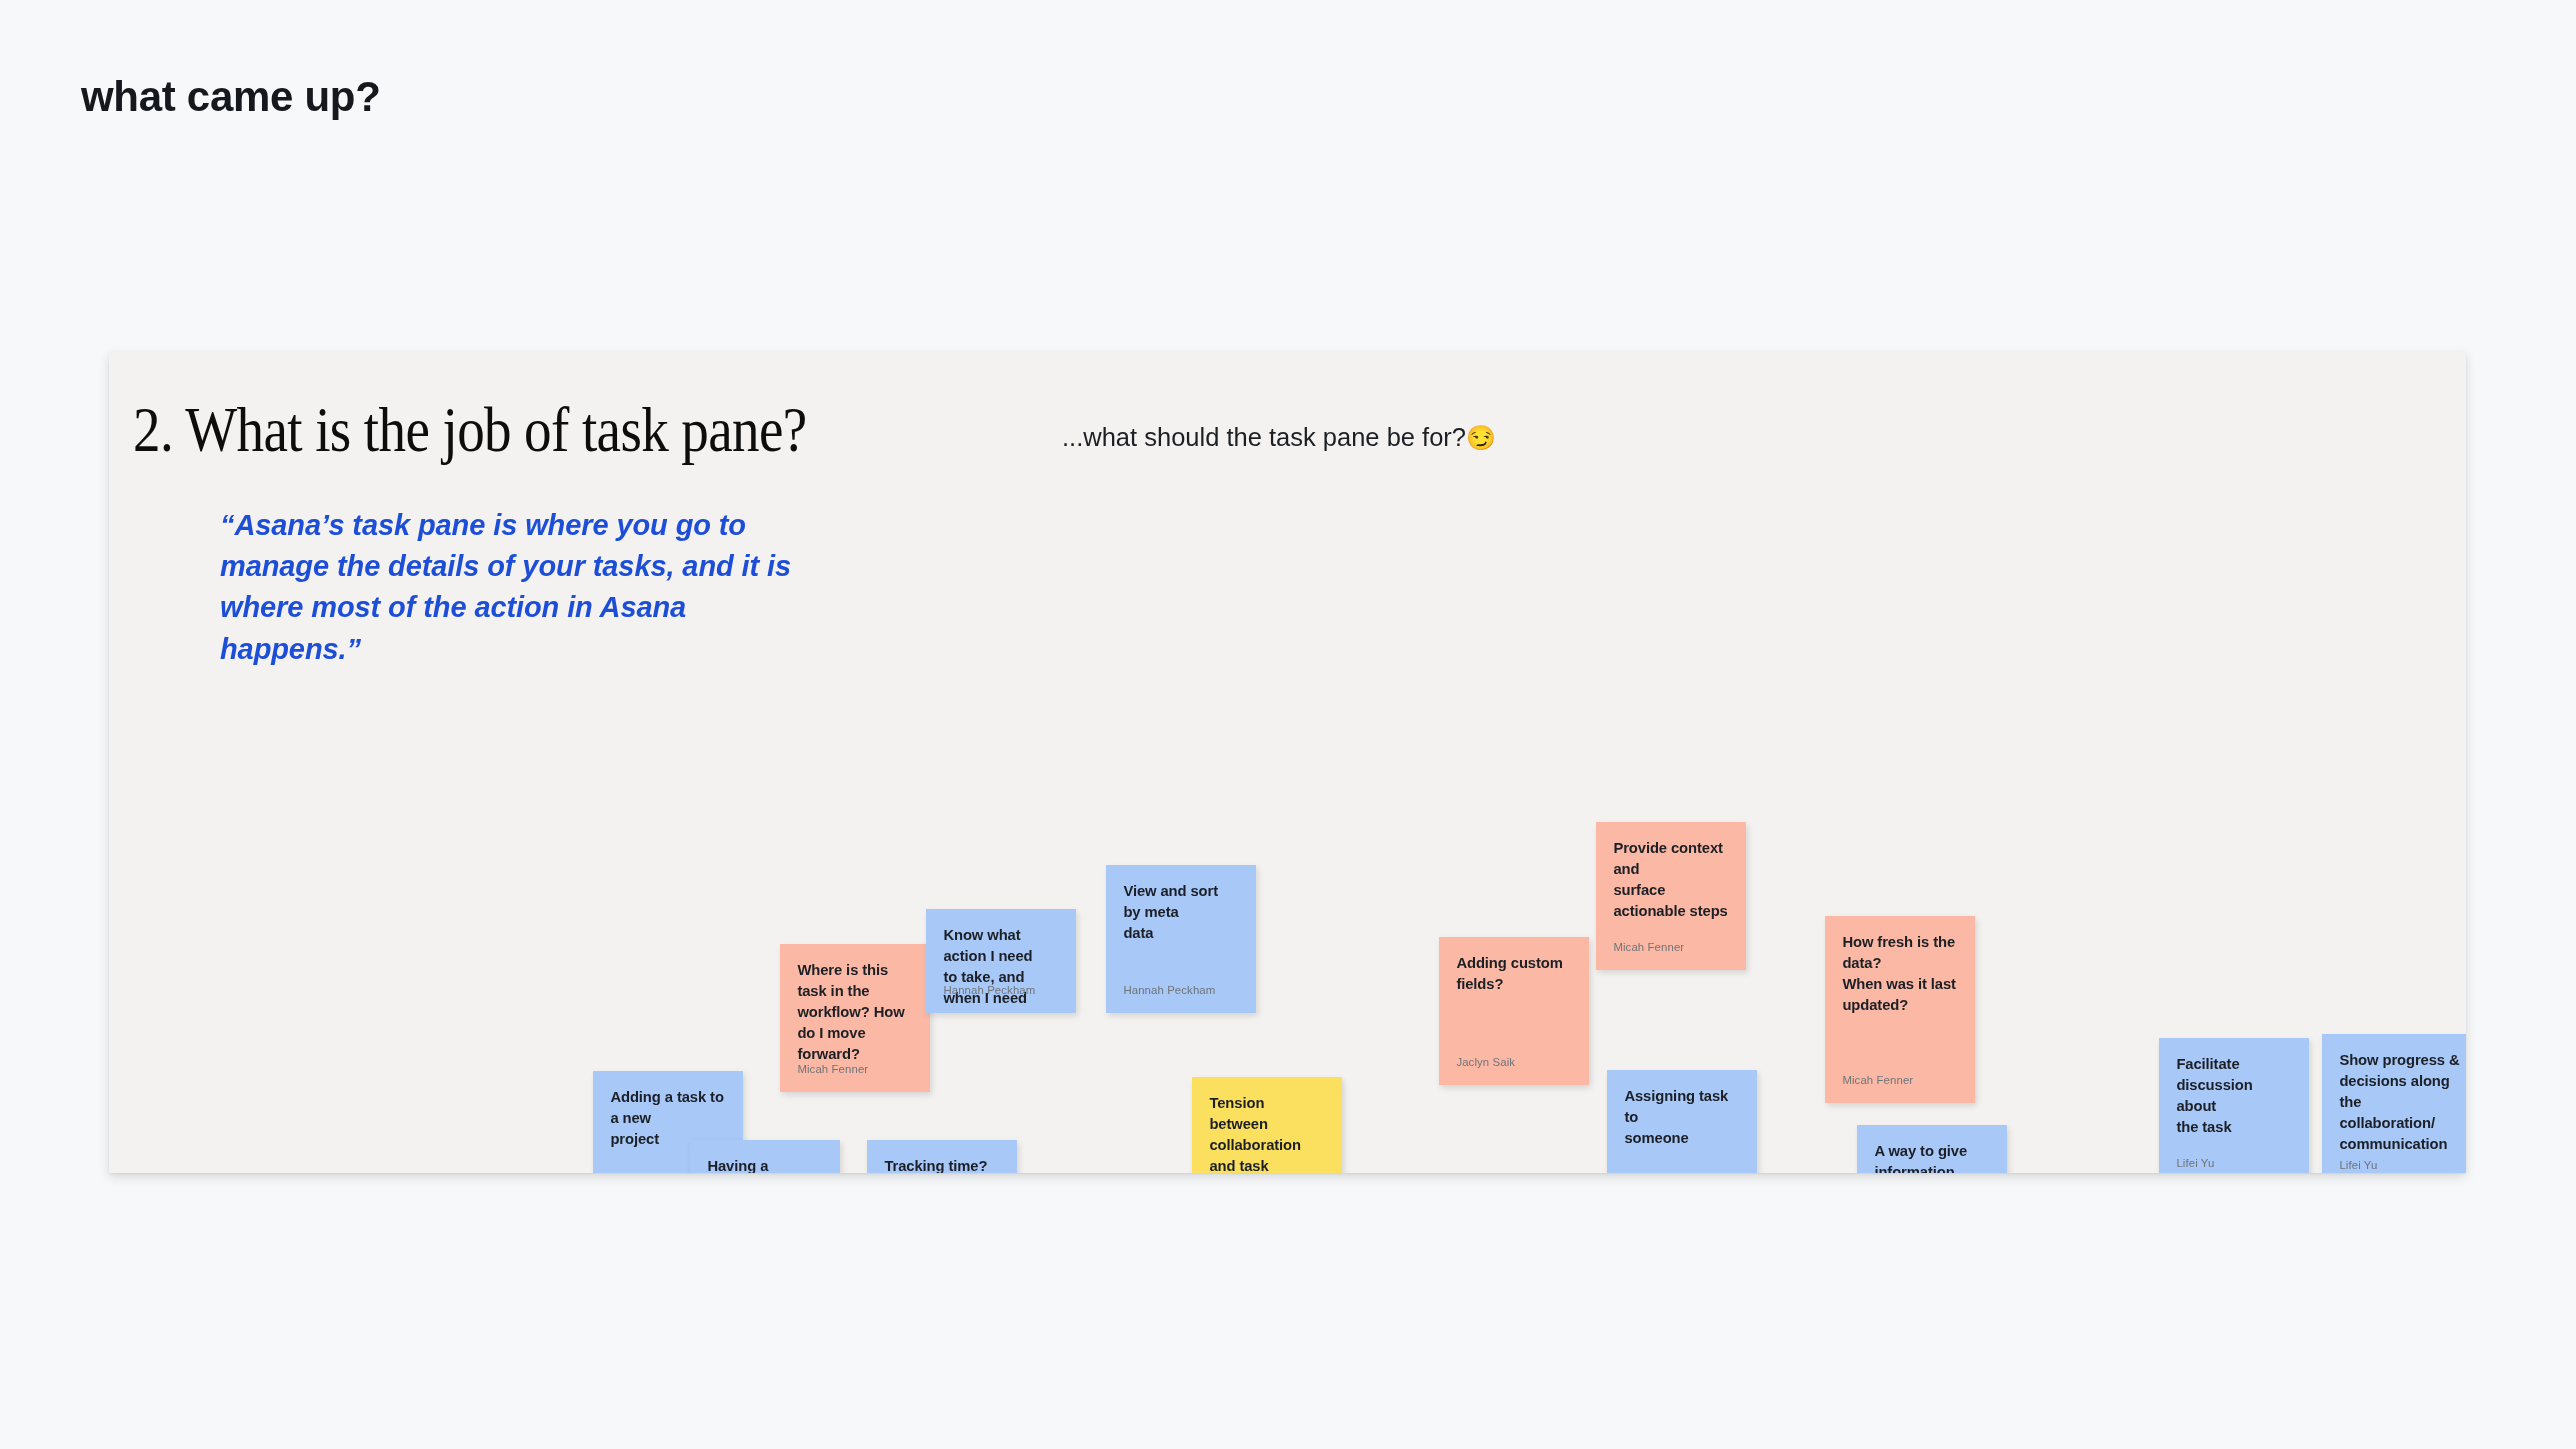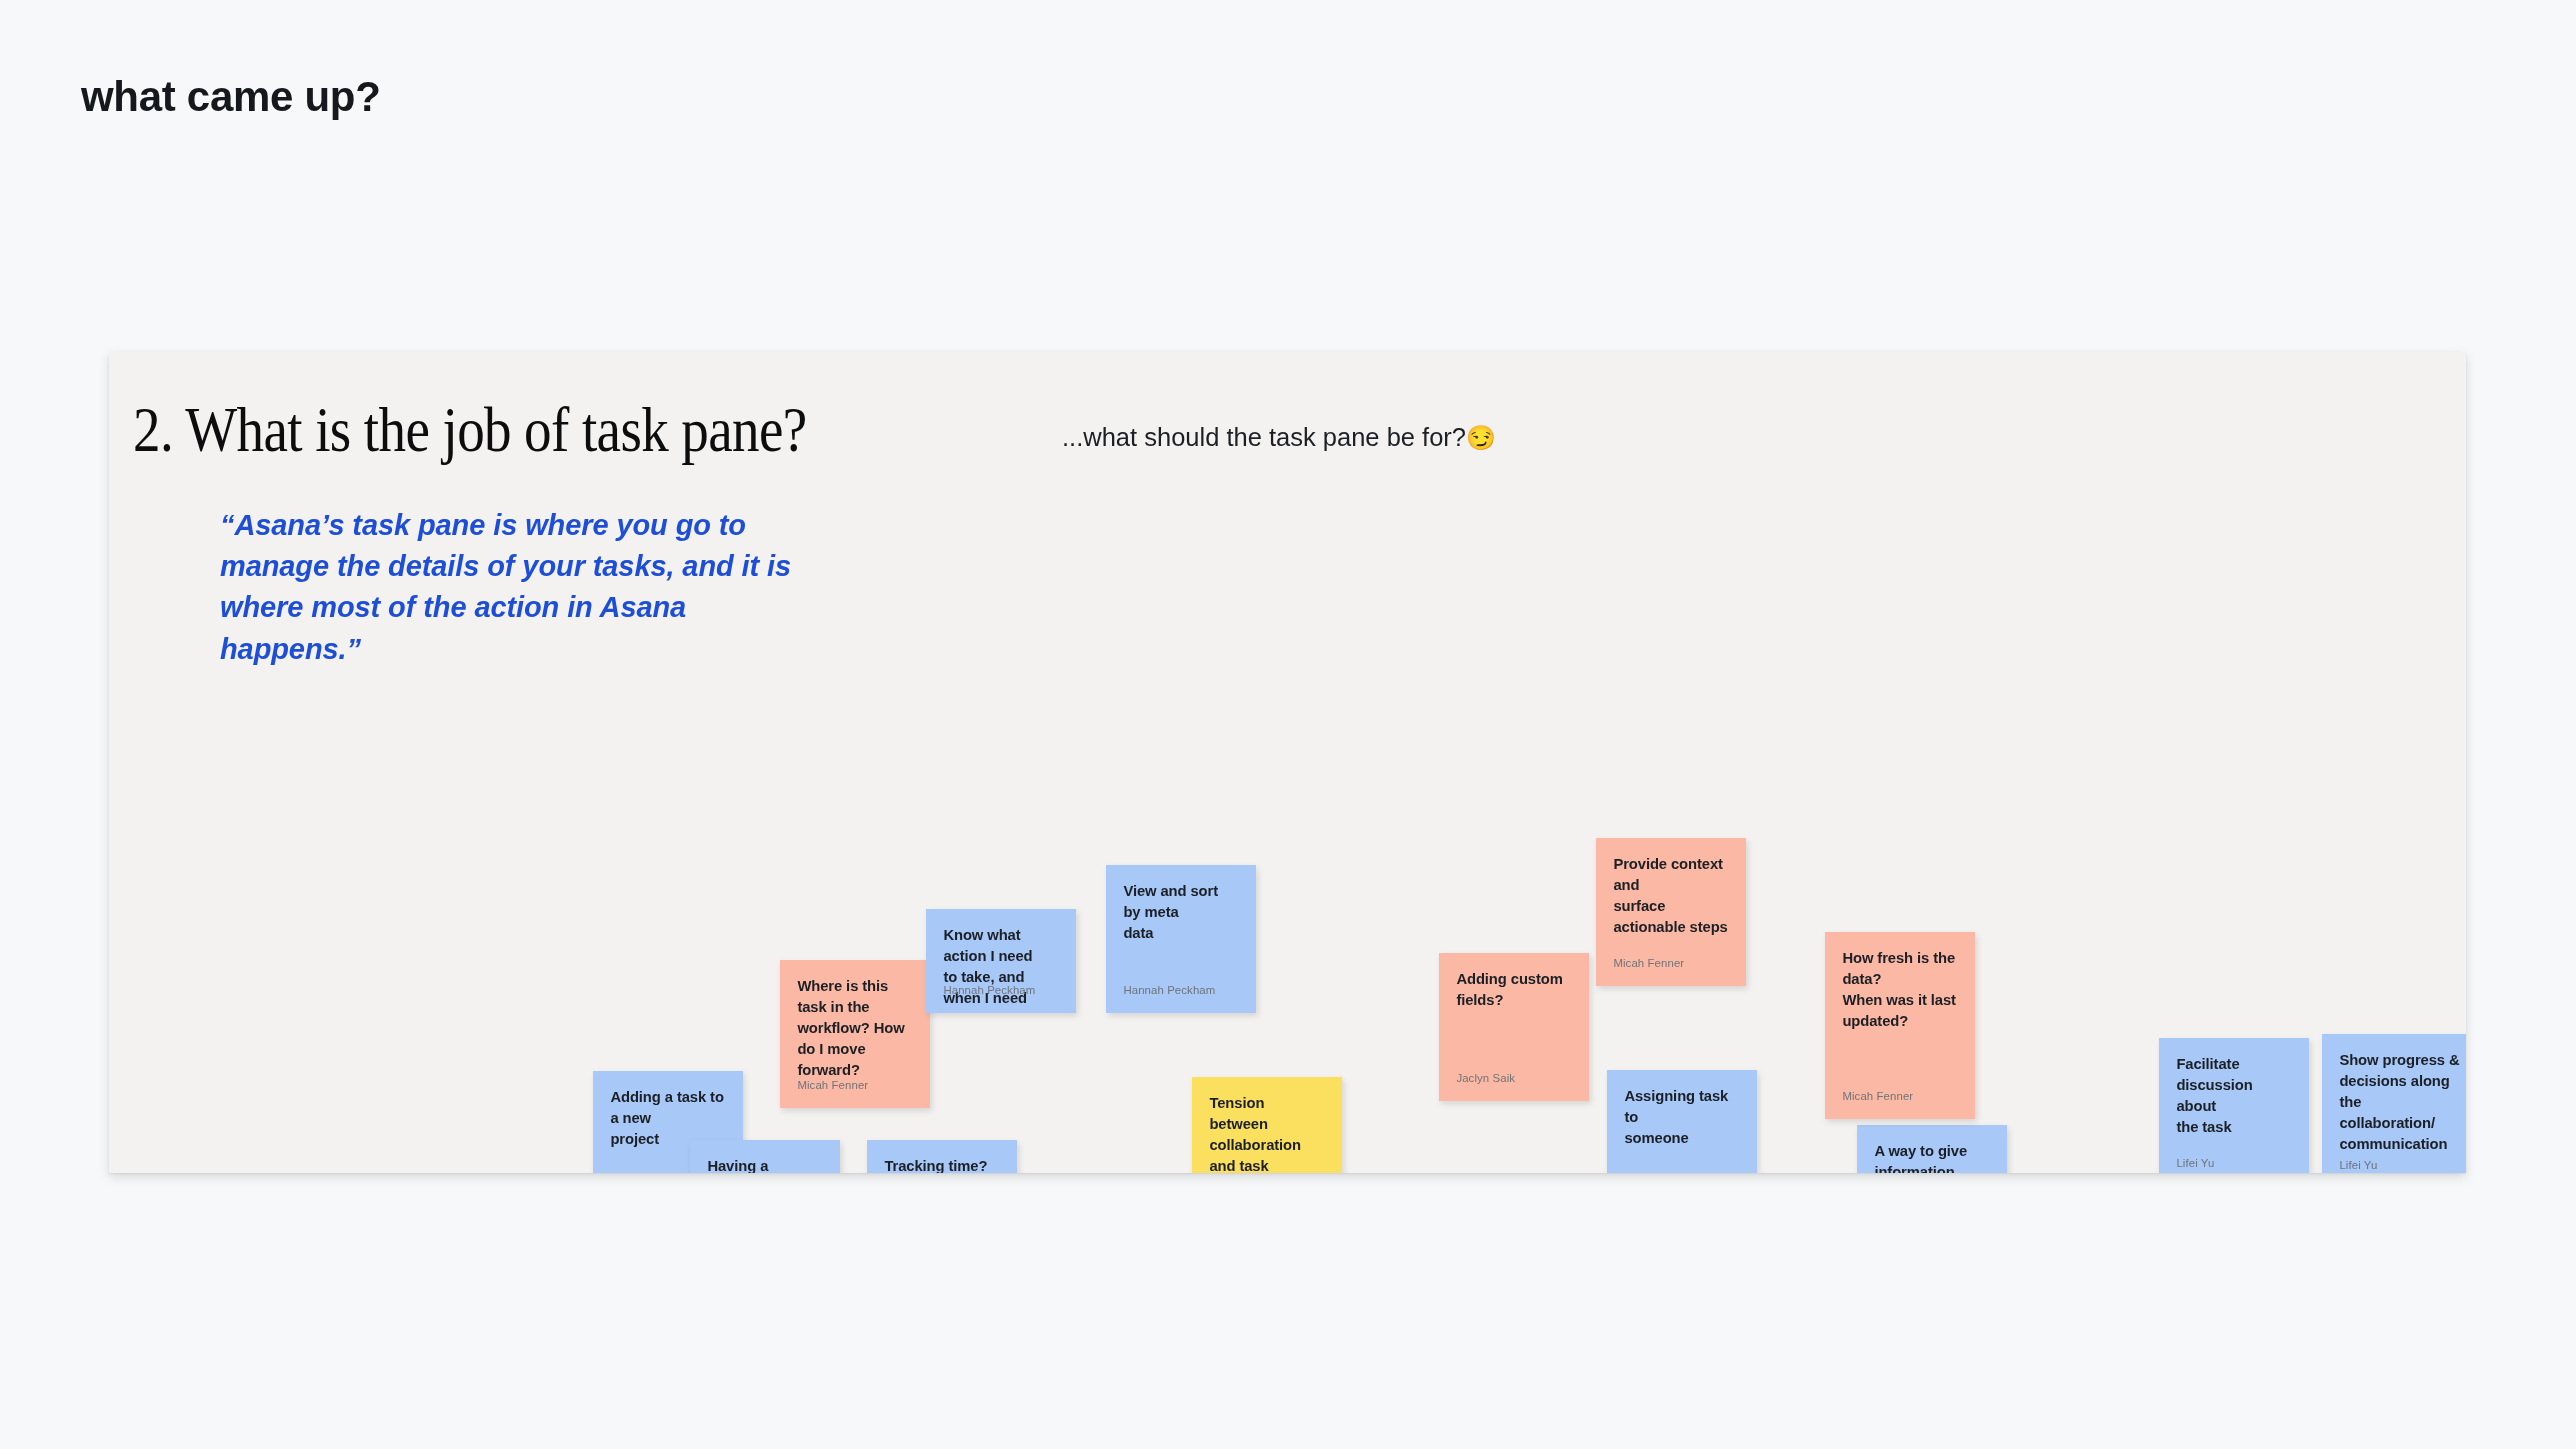--- a/index.html
+++ b/index.html
@@ -118,21 +118,21 @@
   .note .note-author {
     position: absolute;
     left: 17.4px;
     bottom: 17.4px;
     font-size: 11.4px;
     font-weight: 500;
     color: #6f7479;
     letter-spacing: 0.1px;
   }
   .note.blue   { background: #a8c8f8; margin-left: 7px; }
-  .note.salmon { background: #fbb8a4; margin-top: 16px; }
+  .note.salmon { background: #fbb8a4; }
   .note.yellow { background: #fbe05f; }
 </style>
 </head>
 <body>
 
 <div id="page-header">
   <h1 id="page-title">what came up?</h1>
 </div>
 
 <div id="slide-card">

